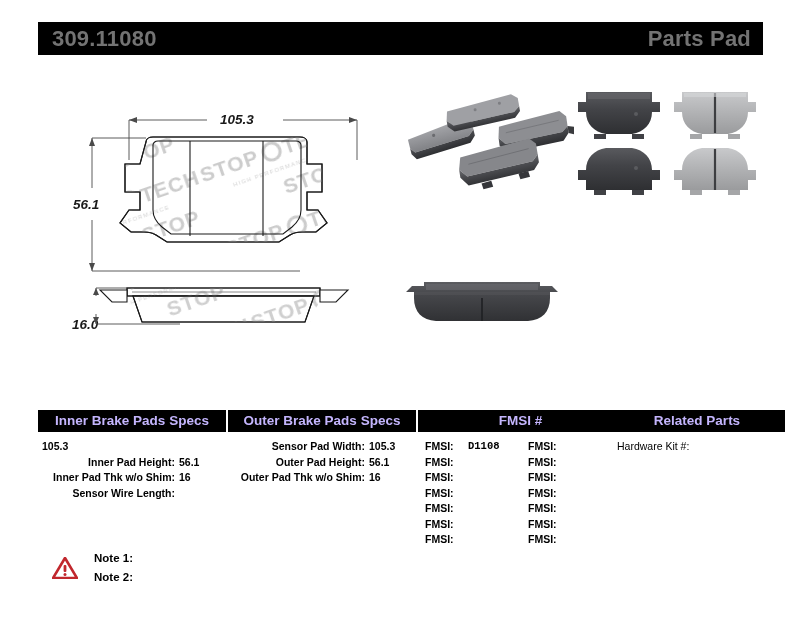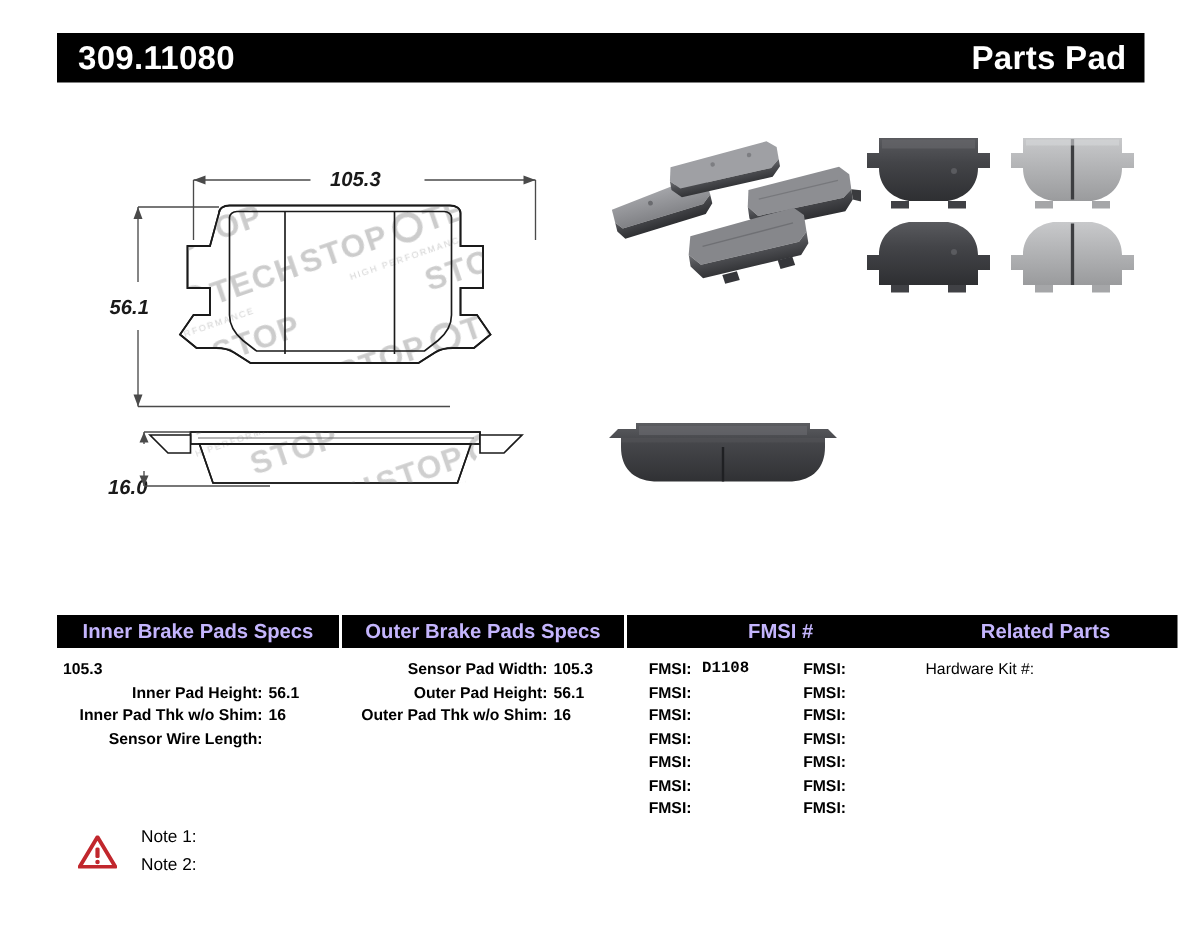--- a/index.html
+++ b/index.html
@@ -24,21 +24,21 @@
     width: 725px;
     height: 33px;
     background: #000000;
     display: flex;
     align-items: center;
     justify-content: space-between;
     box-sizing: border-box;
     padding: 0 12px 0 14px;
   }
   #header-bar .htxt {
-    color: #ffffff;
+    color: #737373;
     font-size: 22px;
     font-weight: bold;
     letter-spacing: 0.2px;
     line-height: 1;
     white-space: nowrap;
   }
 
   
   #drawing-area {
     position: absolute;
@@ -100,21 +100,21 @@
 
   .fmsi-body { display: flex; padding-top: 7px; }
   .fmsi-sub { }
   .fmsi-row {
     display: flex;
     font-size: 10.5px;
     font-weight: bold;
     line-height: 15.5px;
     white-space: nowrap;
   }
-  .fmsi-row .lbl { width: 36px; text-align: right; }
+  .fmsi-row .lbl { width: 36px; text-align: left; }
   .fmsi-row .val { text-align: left; padding-left: 7px; font-family: Liberation Mono, monospace; }
 
   .rp-row {
     font-size: 10.5px;
     font-weight: normal;
     line-height: 15.5px;
     white-space: nowrap;
     padding-left: 8px;
   }
 
@@ -124,21 +124,21 @@
     left: 52px;
     top: 552px;
     width: 300px;
     height: 42px;
   }
   #warning-icon { position: absolute; left: 0px; top: 5px; }
   .note-line {
     position: absolute;
     left: 42px;
     font-size: 11.5px;
-    font-weight: normal;
+    font-weight: bold;
     white-space: nowrap;
   }
 </style>
 </head>
 <body>
 
 <div id="header-bar">
   <span class="htxt">309.11080</span>
   <span class="htxt">Parts Pad</span>
 </div>

